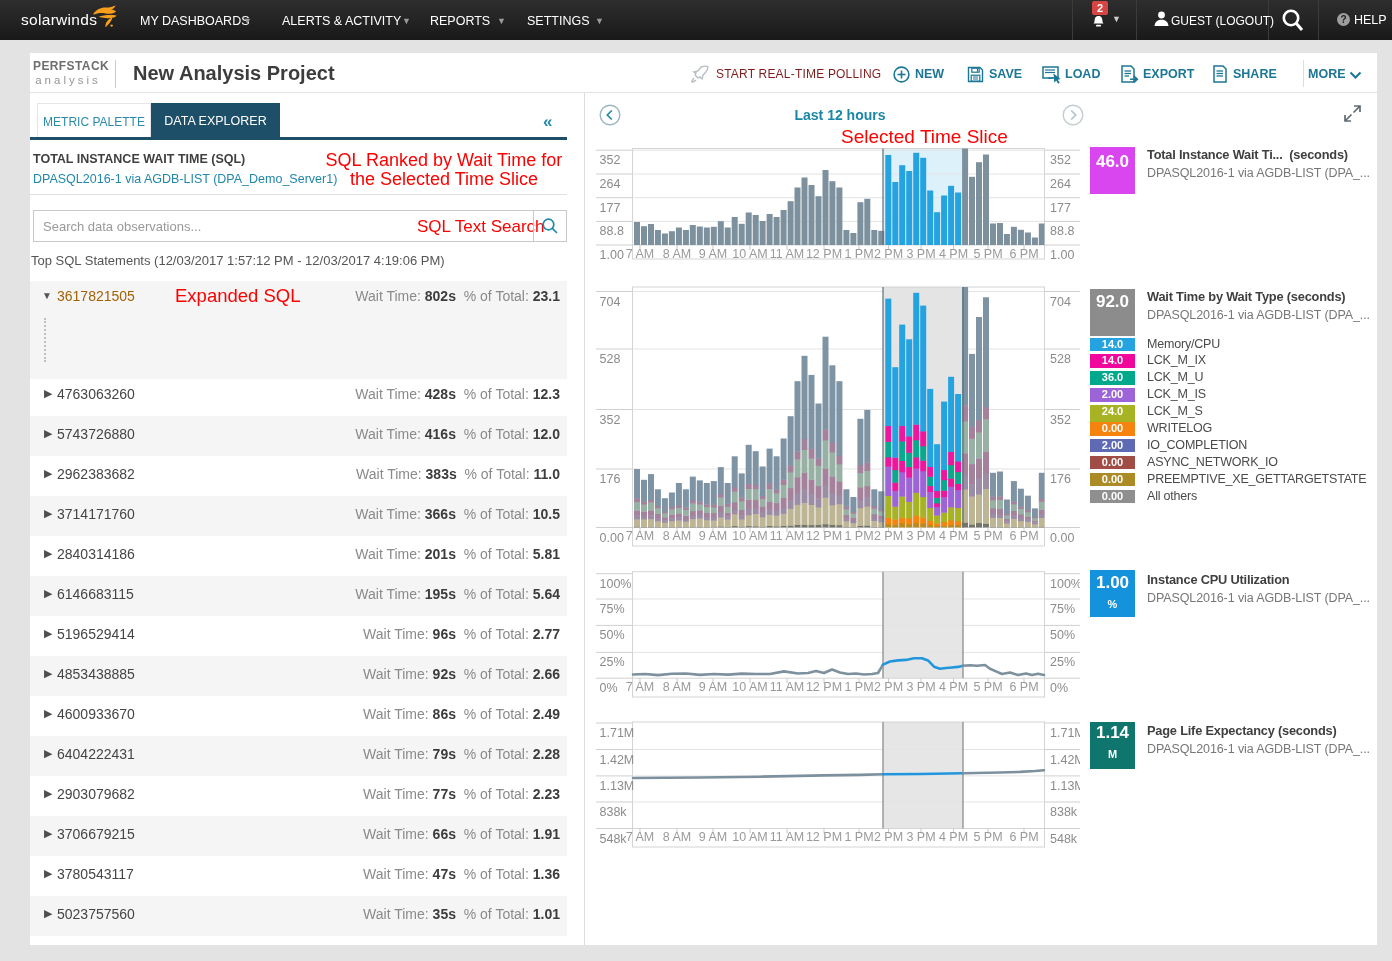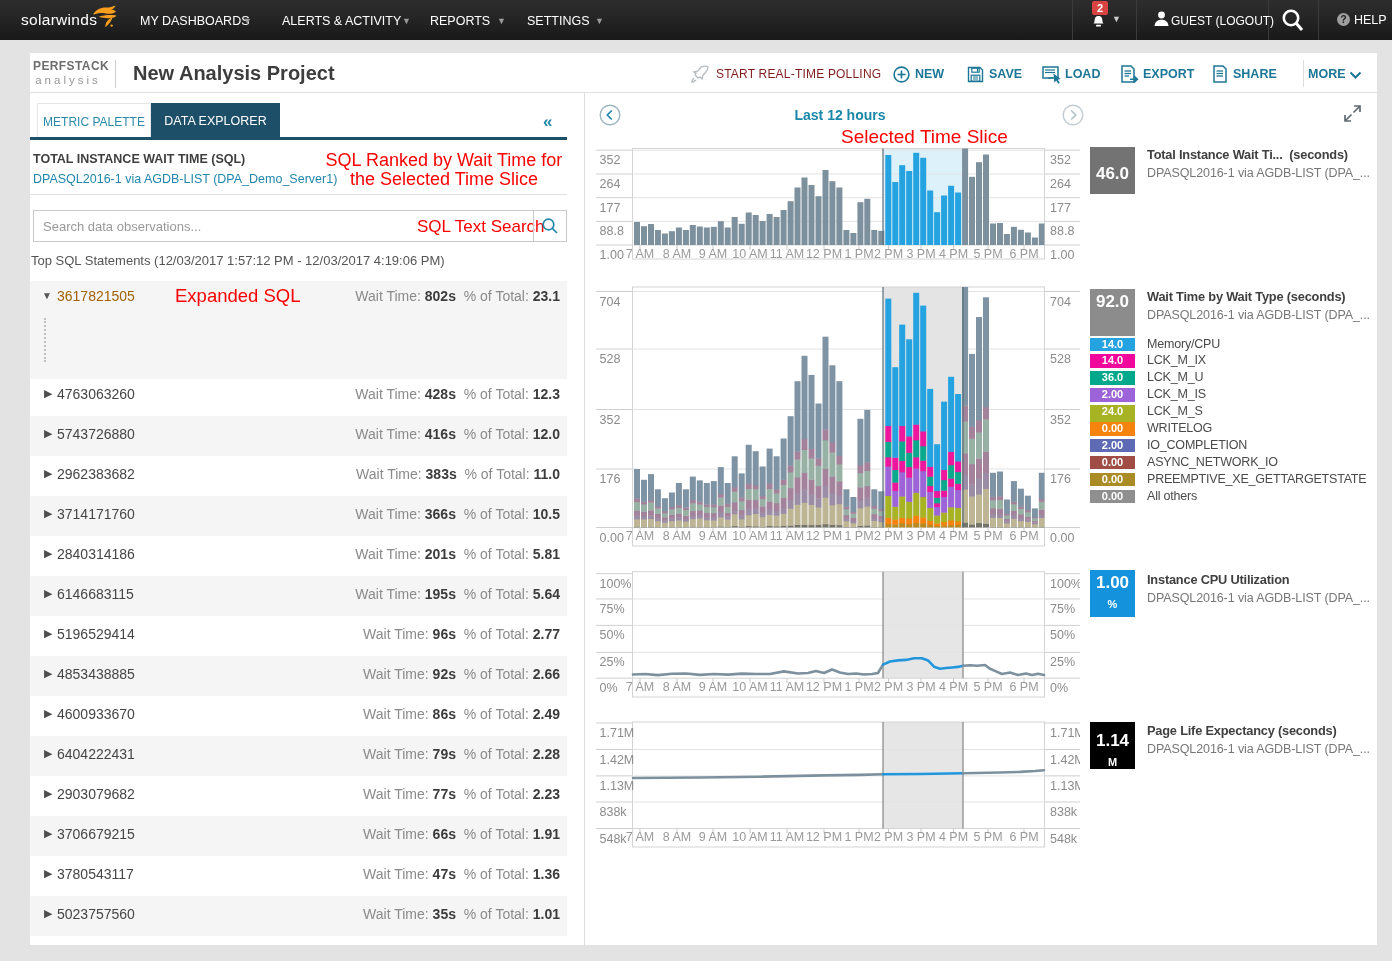--- a/index.html
+++ b/index.html
@@ -954,21 +954,21 @@
 <line x1="921" y1="828.5" x2="921" y2="833.5" stroke="#c9c9c9" stroke-width="1"></line>
 <text x="921" y="841.1" text-anchor="middle" class="xlab">3 PM</text>
 <line x1="953.5" y1="828.5" x2="953.5" y2="833.5" stroke="#c9c9c9" stroke-width="1"></line>
 <text x="953.5" y="841.1" text-anchor="middle" class="xlab">4 PM</text>
 <line x1="988" y1="828.5" x2="988" y2="833.5" stroke="#c9c9c9" stroke-width="1"></line>
 <text x="988" y="841.1" text-anchor="middle" class="xlab">5 PM</text>
 <line x1="1024" y1="828.5" x2="1024" y2="833.5" stroke="#c9c9c9" stroke-width="1"></line>
 <text x="1024" y="841.1" text-anchor="middle" class="xlab">6 PM</text>
 </svg>
 
-<div class="abs bigval" style="left:1090px;top:147px;background:#737373;padding-top:17px;">46.0</div>
+<div class="abs bigval" style="left:1090px;top:147px;background:#d946ef;padding-top:5px;">46.0</div>
 <div class="abs cardtitle" style="left:1147px;top:147px;">Total Instance Wait Ti...&nbsp; (seconds)</div>
 <div class="abs cardsub" style="left:1147px;top:166px;">DPASQL2016-1 via AGDB-LIST (DPA_...</div>
 
 <div class="abs bigval" style="left:1090px;top:289px;background:#8c8c8c;padding-top:3px;">92.0</div>
 <div class="abs cardtitle" style="left:1147px;top:289px;">Wait Time by Wait Type (seconds)</div>
 <div class="abs cardsub" style="left:1147px;top:308px;">DPASQL2016-1 via AGDB-LIST (DPA_...</div>
 <div class="abs" style="left:1090px;top:337.5px;width:45px;height:13.5px;background:#25a2e0;color:#fff;font-size:11px;font-weight:bold;text-align:center;line-height:13.5px;">14.0</div>
 <div class="abs" style="left:1147px;top:336.5px;font-size:12.5px;color:#4a4a4a;letter-spacing:-0.2px;">Memory/CPU</div>
 <div class="abs" style="left:1090px;top:354.4px;width:45px;height:13.5px;background:#f2079d;color:#fff;font-size:11px;font-weight:bold;text-align:center;line-height:13.5px;">14.0</div>
 <div class="abs" style="left:1147px;top:353.4px;font-size:12.5px;color:#4a4a4a;letter-spacing:-0.2px;">LCK_M_IX</div>
@@ -986,17 +986,17 @@
 <div class="abs" style="left:1147px;top:454.8px;font-size:12.5px;color:#4a4a4a;letter-spacing:-0.2px;">ASYNC_NETWORK_IO</div>
 <div class="abs" style="left:1090px;top:472.7px;width:45px;height:13.5px;background:#ab8b25;color:#fff;font-size:11px;font-weight:bold;text-align:center;line-height:13.5px;">0.00</div>
 <div class="abs" style="left:1147px;top:471.7px;font-size:12.5px;color:#4a4a4a;letter-spacing:-0.2px;">PREEMPTIVE_XE_GETTARGETSTATE</div>
 <div class="abs" style="left:1090px;top:489.6px;width:45px;height:13.5px;background:#8f8f8f;color:#fff;font-size:11px;font-weight:bold;text-align:center;line-height:13.5px;">0.00</div>
 <div class="abs" style="left:1147px;top:488.6px;font-size:12.5px;color:#4a4a4a;letter-spacing:-0.2px;">All others</div>
 
 <div class="abs bigval" style="left:1090px;top:570px;background:#1592dc;padding-top:3px;">1.00<br><span style="font-size:11px;">%</span></div>
 <div class="abs cardtitle" style="left:1147px;top:572px;">Instance CPU Utilization</div>
 <div class="abs cardsub" style="left:1147px;top:591px;">DPASQL2016-1 via AGDB-LIST (DPA_...</div>
 
-<div class="abs bigval" style="left:1090px;top:722px;background:#000000;padding-top:9px;">1.14<br><span style="font-size:11px;">M</span></div>
+<div class="abs bigval" style="left:1090px;top:722px;background:#0f766e;padding-top:1px;">1.14<br><span style="font-size:11px;">M</span></div>
 <div class="abs cardtitle" style="left:1147px;top:723px;">Page Life Expectancy (seconds)</div>
 <div class="abs cardsub" style="left:1147px;top:742px;">DPASQL2016-1 via AGDB-LIST (DPA_...</div>
 
 </div>
 
 </body></html>

